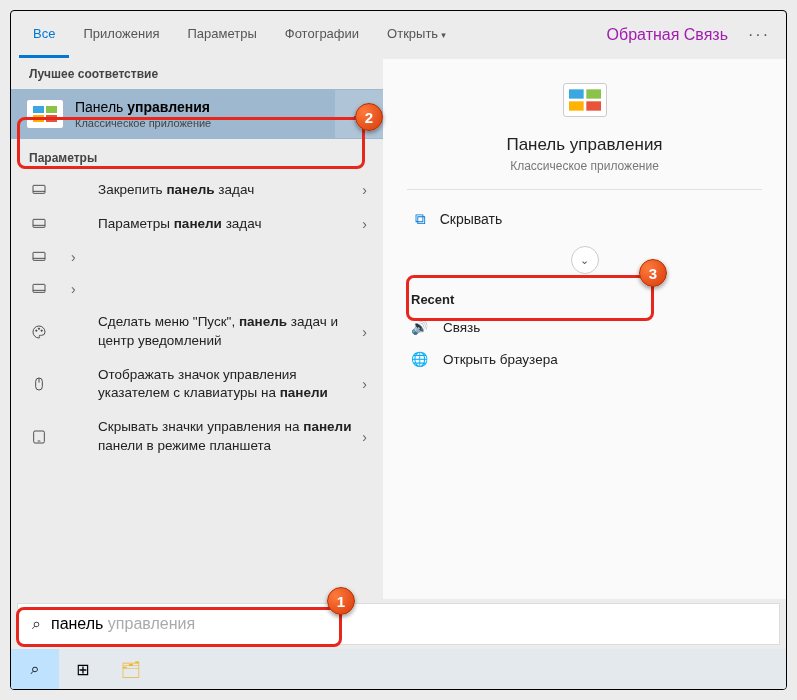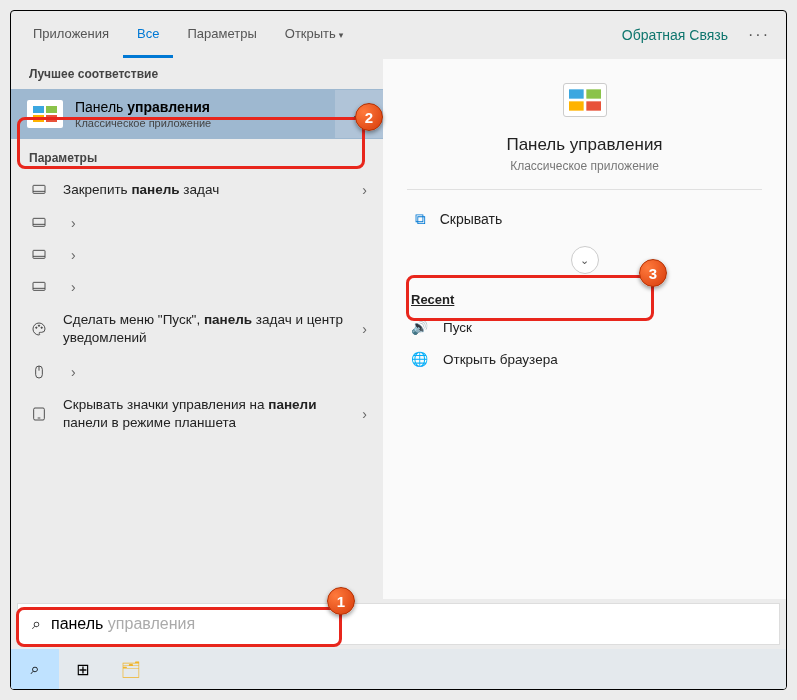--- a/index.html
+++ b/index.html
@@ -5,59 +5,59 @@
 * { margin: 0; padding: 0; box-sizing: border-box; font-family: "Segoe UI", Arial, sans-serif; }
 body { background: #ececec; width: 797px; height: 700px; position: relative; overflow: hidden; }
 .app { background: #ececec; position: absolute; inset: 10px; border: 1px solid #000; border-radius: 4px; overflow: hidden; }
 
 
 .tabs { display: flex; align-items: center; padding: 0 8px; height: 48px; }
 .tab { padding: 14px 14px; font-size: 13px; color: #555; cursor: pointer; border-bottom: 3px solid transparent; }
 .tab.active { color: #0078d4; border-bottom-color: #0078d4; }
 .tab .caret { font-size: 9px; margin-left: 3px; }
 .tabs-spacer { flex: 1; }
-.feedback { font-size: 14px; color: #0f766e; padding: 0 12px; }
+.feedback { font-size: 16px; color: #a21caf; padding: 0 12px; }
 .more { font-size: 16px; color: #555; padding: 0 8px; letter-spacing: 2px; }
 
 .content { display: flex; height: calc(100% - 48px - 50px - 40px); }
 
 
 .left { width: 372px; overflow-y: auto; }
 .sec-header { font-size: 12px; color: #444; padding: 8px 18px; font-weight: 600; }
 
 .best-match { display: flex; align-items: center; background: #9eb8d0; margin: 0 0 4px 0; position: relative; }
 .best-body { display: flex; align-items: center; flex: 1; padding: 10px 16px; }
 .best-icon { width: 36px; height: 28px; background: #fff; border-radius: 2px; margin-right: 12px; position: relative; display:flex; align-items:center; justify-content:center; }
 .best-icon svg { width: 24px; height: 16px; }
 .best-text .t1 { font-size: 14px; color: #000; }
 .best-text .t1 b { font-weight: 600; }
 .best-text .t2 { font-size: 11px; color: #444; margin-top: 2px; }
 .best-arrow { width: 48px; height: 48px; display: flex; align-items: center; justify-content: center; background: #b0c4d8; font-size: 16px; color: #333; }
 
 .item { display: flex; align-items: center; padding: 8px 16px; cursor: pointer; }
 .item-icon { width: 24px; display: flex; justify-content: center; margin-right: 12px; color: #444; font-size: 15px; flex-shrink: 0; }
-.item-text { flex: 1; font-size: 13.5px; color: #222; line-height: 1.35; }
+.item-text { flex: 1; font-size: 13.5px; color: #222; line-height: 1.35; margin-left: 35px; }
 .item-text b { font-weight: 600; }
 .item-chev { color: #666; font-size: 14px; padding-left: 8px; }
 
 
 .right { flex: 1; background: #fafafa; display: flex; flex-direction: column; align-items: stretch; padding: 24px 24px 0; }
 .right-header { text-align: center; }
 .big-icon { width: 44px; height: 34px; background: #fff; border: 1px solid #ccc; border-radius: 3px; margin: 0 auto 18px; display:flex; align-items:center; justify-content:center; }
 .big-icon svg { width: 32px; height: 22px; }
 .r-title { font-size: 17px; color: #222; }
 .r-sub { font-size: 12px; color: #777; margin: 4px 0 16px; }
 .hr { height: 1px; background: #e0e0e0; margin: 0 0 8px; }
 
 .action-open { display: flex; align-items: center; padding: 12px 8px; font-size: 14px; color: #222; cursor: pointer; }
 .action-open .oi { color: #0078d4; margin-right: 14px; font-size: 15px; }
 
 .expand-chip { width: 28px; height: 28px; border: 1px solid #ccc; border-radius: 14px; display: flex; align-items: center; justify-content: center; margin: 6px auto 10px; background: #fff; font-size: 11px; color: #555; cursor: pointer; }
 
-.recent-h { font-size: 13px; font-weight: 600; margin: 8px 0 4px 4px; color: #222; text-decoration: underline; }
+.recent-h { font-size: 13px; font-weight: 600; margin: 8px 0 4px 4px; color: #222; }
 .recent-item { display: flex; align-items: center; padding: 8px 4px; font-size: 13.5px; color: #222; cursor: pointer; }
 .recent-item .ri { width: 22px; margin-right: 10px; font-size: 14px; color: #666; }
 
 
 .search-row { position: absolute; bottom: 40px; left: 0; right: 0; height: 50px; display: flex; align-items: center; }
 .search-box { flex: 1; height: 42px; background: #fff; display: flex; align-items: center; padding: 0 14px; margin: 0 6px; border: 1px solid #ddd; }
 .search-box .si { font-size: 16px; margin-right: 10px; color: #222; }
 .search-text { font-size: 16px; }
 .search-text .typed { color: #000; }
 .search-text .ghost { color: #aaa; }
@@ -82,23 +82,24 @@
   <div class="ann-box" style="left:6px; top:106px; width:348px; height:52px;"></div>
   <div class="ann-badge" style="left:344px; top:92px;">2</div>
 
   <div class="ann-box" style="left:395px; top:264px; width:248px; height:46px;"></div>
   <div class="ann-badge" style="left:628px; top:248px;">3</div>
 
   <div class="ann-box" style="left:5px; top:596px; width:326px; height:40px;"></div>
   <div class="ann-badge" style="left:316px; top:576px;">1</div>
 
   <div class="tabs">
+    <div class="tab active">Все</div>
     <div class="tab">Приложения</div>
-    <div class="tab active">Все</div>
     <div class="tab">Параметры</div>
+    <div class="tab">Фотографии</div>
     <div class="tab"><span>Открыть</span><span class="caret">▾</span></div>
     <div class="tabs-spacer"></div>
     <div class="feedback">Обратная Связь</div>
     <div class="more">···</div>
   </div>
 
   <div class="content">
     <div class="left">
       <div class="sec-header">Лучшее соответствие</div>
 
@@ -133,20 +134,21 @@
         <div class="item-chev">›</div>
       </div>
 
       <div class="item">
         <div class="item-icon">
             <svg class="mono-icon" viewBox="0 0 24 24">
               <rect x="3" y="5" width="18" height="12" rx="1"></rect>
               <line x1="3" y1="14" x2="21" y2="14"></line>
             </svg>
           </div>
+        <div class="item-text"><span>Параметры </span><b>панели</b><span> задач</span></div>
         <div class="item-chev">›</div>
       </div>
 
       <div class="item">
         <div class="item-icon">
             <svg class="mono-icon" viewBox="0 0 24 24">
               <rect x="3" y="5" width="18" height="12" rx="1"></rect>
               <line x1="3" y1="14" x2="21" y2="14"></line>
             </svg>
           </div>
@@ -176,20 +178,21 @@
         <div class="item-chev">›</div>
       </div>
 
       <div class="item">
         <div class="item-icon">
             <svg class="mono-icon" viewBox="0 0 24 24">
               <rect x="7" y="3" width="10" height="18" rx="5"></rect>
               <line x1="12" y1="3" x2="12" y2="10"></line>
             </svg>
           </div>
+        <div class="item-text"><span>Отображать значок управления указателем с клавиатуры на </span><b>панели</b><span></span></div>
         <div class="item-chev">›</div>
       </div>
 
       <div class="item">
         <div class="item-icon">
             <svg class="mono-icon" viewBox="0 0 24 24">
               <rect x="4" y="3" width="16" height="18" rx="2"></rect>
               <line x1="10" y1="18" x2="14" y2="18"></line>
             </svg>
           </div>
@@ -217,21 +220,21 @@
         <span class="oi">⧉</span>
         <span>Скрывать</span>
       </div>
 
       <div class="expand-chip">⌄</div>
 
       <div class="recent-h">Recent</div>
 
       <div class="recent-item">
         <span class="ri">🔊</span>
-        <span>Пуск</span>
+        <span>Связь</span>
       </div>
       <div class="recent-item">
         <span class="ri">🌐</span>
         <span>Открыть браузера</span>
       </div>
     </div>
   </div>
 
   <div class="search-row">
     <div class="search-box">

